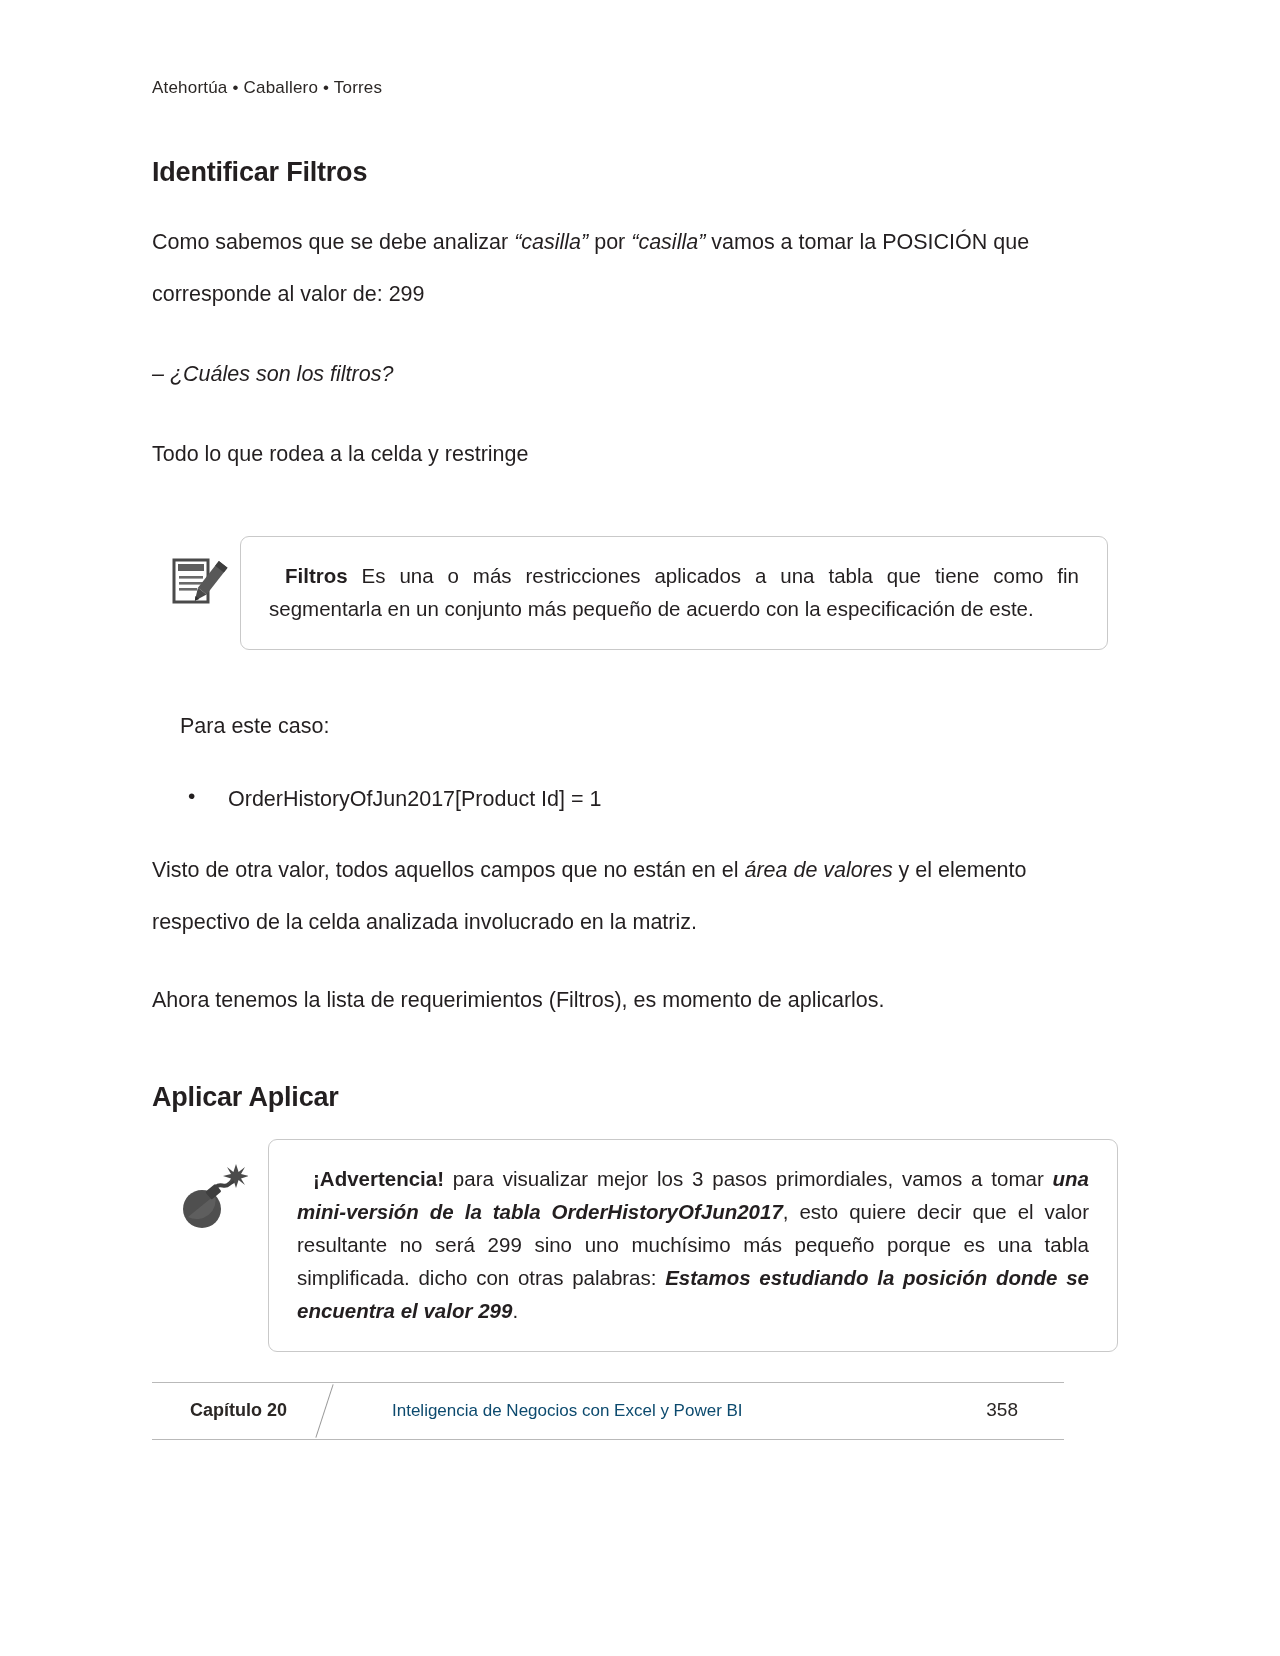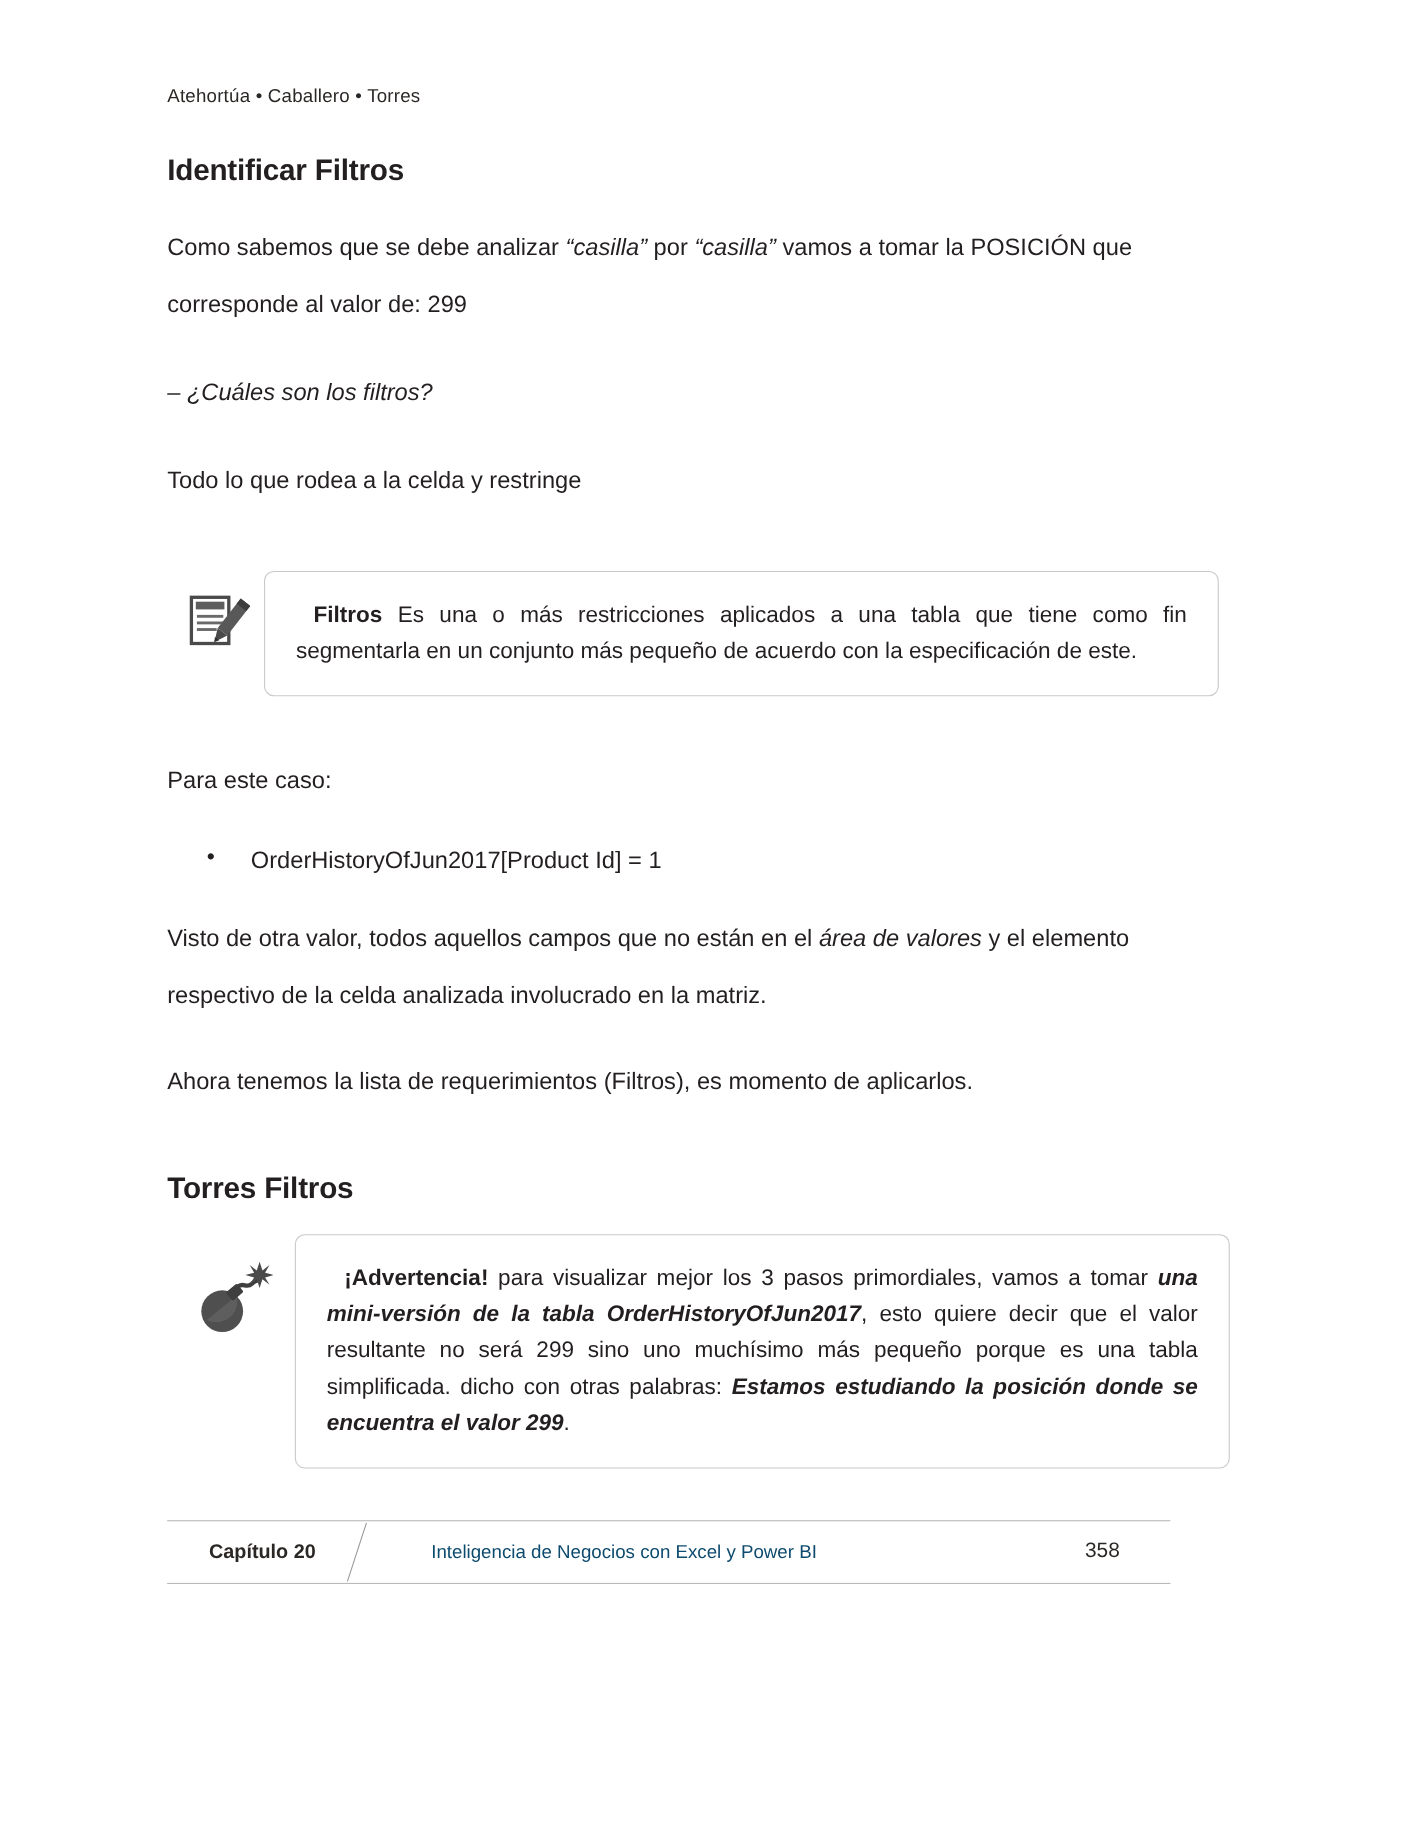--- a/index.html
+++ b/index.html
@@ -33,21 +33,21 @@
     padding-top: 78px;
     white-space: nowrap;
   }
 
   
   h1.section-title {
     font-family: "Liberation Sans", sans-serif;
     font-size: 27px;
     font-weight: bold;
     color: #231f20;
-    margin: 42px 0 0 0;
+    margin: 59px 0 0 0;
     letter-spacing: -0.2px;
   }
   h1.section-title.second {
     margin-top: 56px;
   }
 
   
   p.body {
     font-size: 21.5px;
     line-height: 52px;
@@ -209,33 +209,33 @@
             <polygon points="36,42 47,42 41.5,54" fill="#4a4a4a"></polygon>
             <polygon points="39,50 44,50 41.5,54" fill="#2e2e2e"></polygon>
           </g>
         </svg>
       </div>
       <div class="box">
         <p><b>Filtros</b><span> Es una o más restricciones aplicados a una tabla que tiene como fin segmentarla en un conjunto más pequeño de acuerdo con la especificación de este.</span></p>
       </div>
     </div>
 
-    <p class="body" style="margin-top:50px;">Para este caso:</p>
+    <p class="body" style="margin-top:50px;margin-left:28px;">Para este caso:</p>
 
     <ul class="bullets">
       <li>OrderHistoryOfJun2017[Product Id] = 1</li>
     </ul>
 
     <p class="body">
       <span>Visto de otra valor, todos aquellos campos que no están en el </span><i>área de valores</i><span> y el elemento respectivo de la celda analizada involucrado en la matriz.</span>
     </p>
 
     <p class="body tight">Ahora tenemos la lista de requerimientos (Filtros), es momento de aplicarlos.</p>
 
-    <h1 class="section-title second">Torres Filtros</h1>
+    <h1 class="section-title second">Aplicar Aplicar</h1>
 
     <div class="callout warn">
       <div class="icon-slot">
         <svg width="74" height="74" viewBox="0 0 74 74">
           <circle cx="28" cy="52" r="19" fill="#4f4f4f"></circle>
           <path d="M14 60 L41 38 A19 19 0 0 1 14 60 Z" fill="#6b6b6b" opacity="0.55"></path>
           <rect x="33" y="30" width="13" height="10" rx="1.5" fill="#3f3f3f" transform="rotate(-40 39 35)"></rect>
           <path d="M42 30 C47 25 50 32 55 27 C58 24 60 25 62 22" fill="none" stroke="#3f3f3f" stroke-width="4" stroke-linecap="round"></path>
           <g fill="#4a4a4a" transform="translate(62,19)">
             <polygon points="0,-12 2.6,-4 9,-9 5,-2 13,0 5,2.4 9,9 2.6,4 0,12 -2.6,4 -9,9 -5,2.4 -13,0 -5,-2 -9,-9 -2.6,-4"></polygon>

